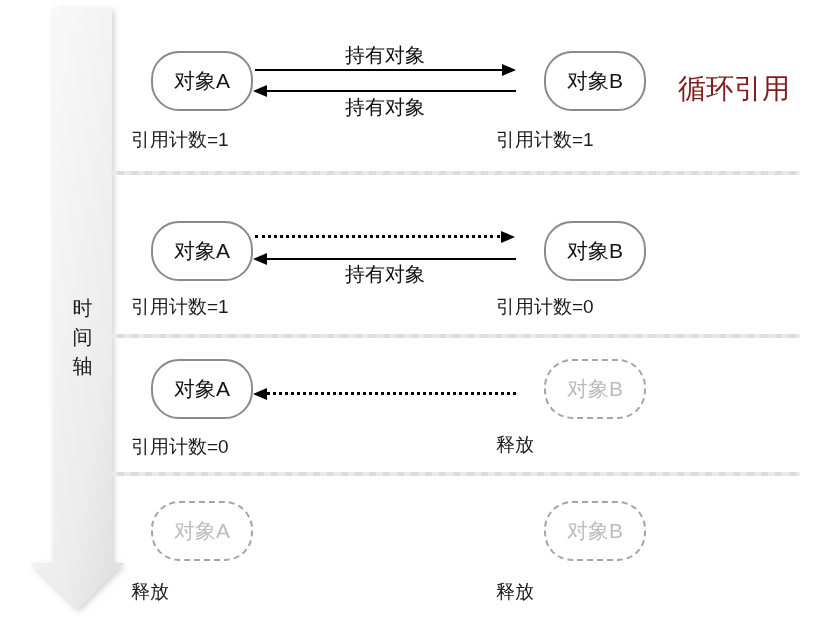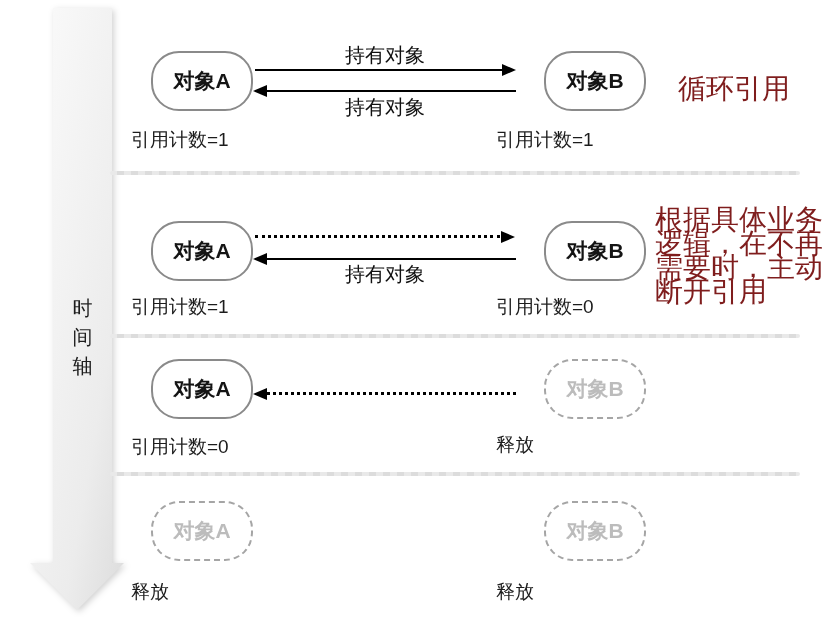--- a/index.html
+++ b/index.html
@@ -15,21 +15,21 @@
     clip-path:polygon(23px 0,82px 0,82px 555px,94px 555px,47px 602px,0 555px,23px 555px);}
   .tl-label{position:absolute;left:53px;top:294px;width:59px;text-align:center;
     font-size:20px;line-height:29px;color:#1d1d1d;white-space:pre-line;}
   
   .sep{position:absolute;left:110px;width:690px;height:4px;border-radius:2px;
     background:repeating-linear-gradient(90deg,#e9e9e9 0 7px,#dcdcdc 7px 14px);}
   
   .box{position:absolute;width:102px;height:60px;box-sizing:border-box;
     border:2px solid #8a8a8a;border-radius:28px;background:#fff;
     display:flex;align-items:center;justify-content:center;
-    font-size:21px;font-weight:bold;color:#141414;}
+    font-size:21px;font-weight:normal;color:#141414;}
   .box.released{border:2px dashed #a5a5a5;color:#bcbcbc;}
   .col-a{left:151px;} .col-b{left:544px;}
   .row1{top:51px;} .row2{top:221px;} .row3{top:359px;} .row4{top:501px;}
   
   .caption{position:absolute;width:140px;font-size:19px;color:#1c1c1c;}
   .cap-a{left:131px;} .cap-b{left:496px;}
   
   .hline{position:absolute;height:2px;background:#000;}
   .dline{position:absolute;height:0;border-top:3px dotted #000;}
   .ah-r{position:absolute;width:0;height:0;border-top:6px solid transparent;
@@ -79,24 +79,20 @@
   <div class="box col-b row2">
     <span>对象B</span>
   </div>
   <div class="dline" style="left:255px;top:235px;width:245px"></div>
   <div class="ah-r" style="left:501px;top:231px"></div>
   <div class="ah-l" style="left:253px;top:253px"></div>
   <div class="hline" style="left:267px;top:258px;width:249px"></div>
   <div class="arrow-label" style="top:261px">持有对象</div>
   <div class="caption cap-a" style="top:294px">引用计数=1</div>
   <div class="caption cap-b" style="top:294px">引用计数=0</div>
-  <div class="note" style="left:655px;top:208px">根据具体业务
-逻辑，在不再
-需要时，主动
-断开引用</div>
 
   <div class="box col-a row3">
     <span>对象A</span>
   </div>
   <div class="box released col-b row3">
     <span>对象B</span>
   </div>
   <div class="ah-l" style="left:253px;top:388px"></div>
   <div class="dline" style="left:267px;top:392px;width:249px"></div>
   <div class="caption cap-a" style="top:434px">引用计数=0</div>

